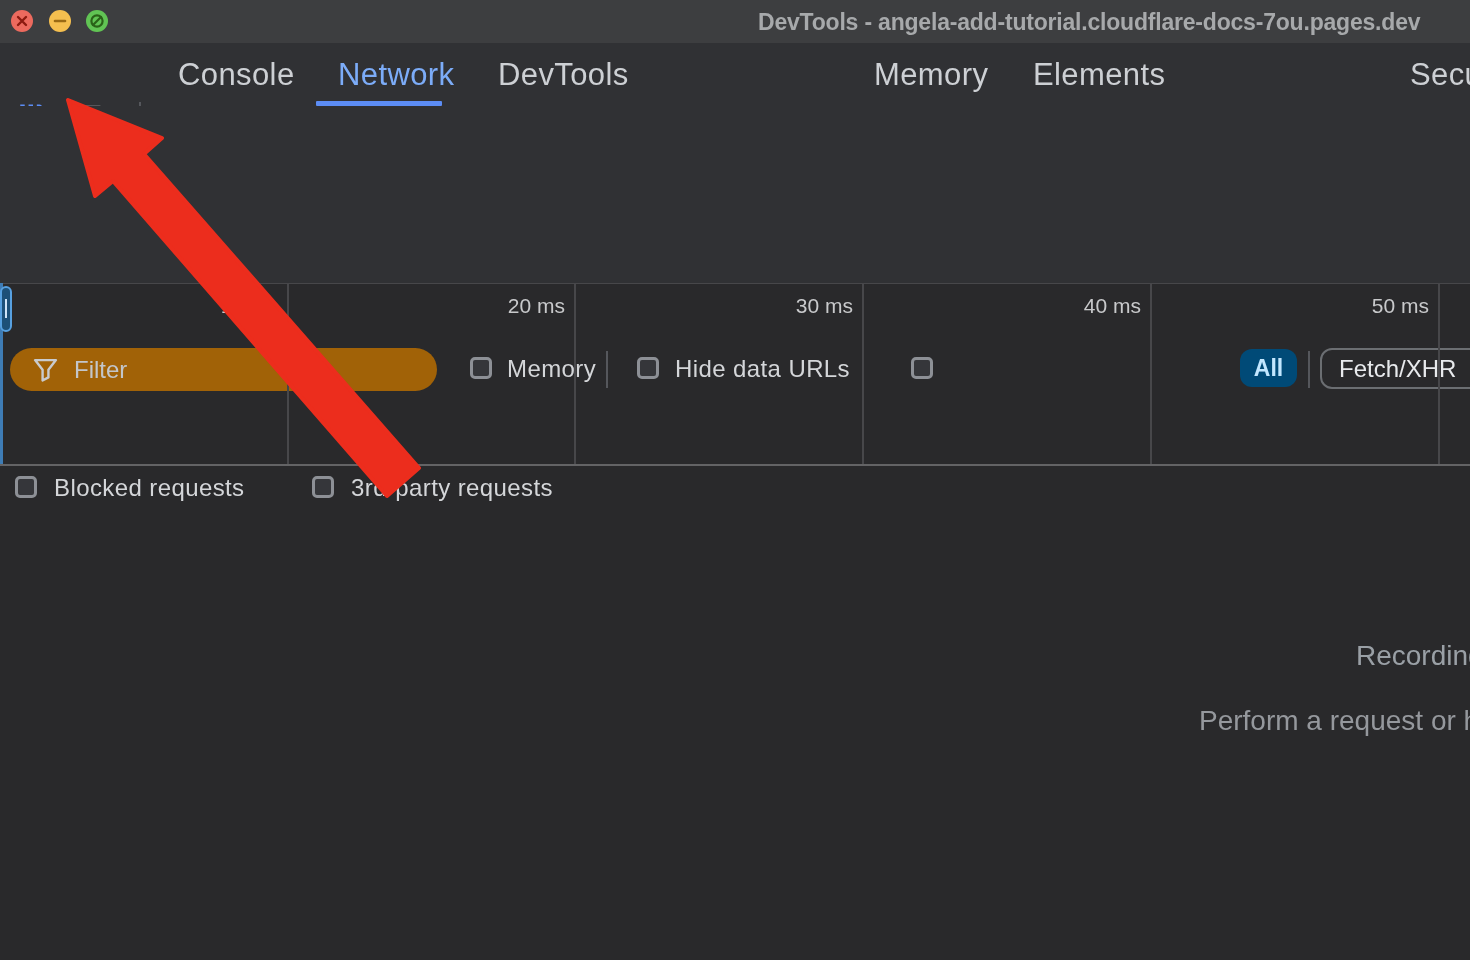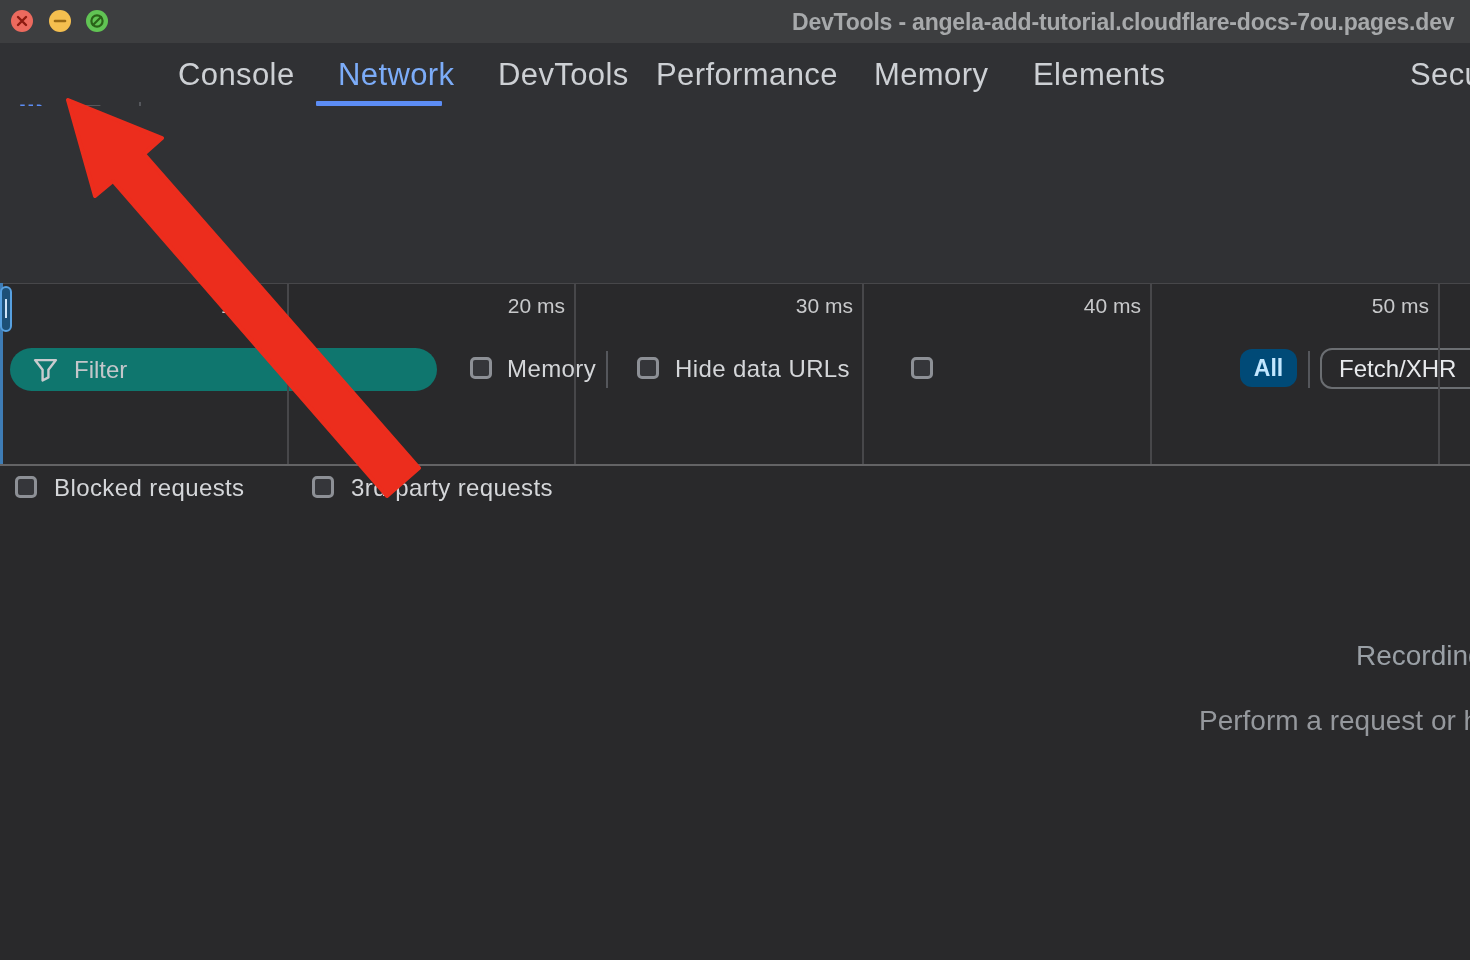--- a/index.html
+++ b/index.html
@@ -9,21 +9,21 @@
     -webkit-font-smoothing:antialiased;
   }
   
   .titlebar{position:absolute;left:0;top:0;width:1470px;height:43px;background:#3d3e40;}
   .traffic{position:absolute;top:10px;width:22px;height:22px;border-radius:50%;}
   .traffic svg{position:absolute;left:0;top:0;}
   .t-close{left:11px;background:#ec6a5e;}
   .t-min{left:49px;background:#f5bf4f;}
   .t-zoom{left:86px;background:#61c454;}
   .window-title{
-    position:absolute;left:792px;top:9px;font-size:23px;font-weight:bold;
+    position:absolute;left:758px;top:9px;font-size:23px;font-weight:bold;
     color:#a7a9ab;white-space:nowrap;letter-spacing:-0.2px;
   }
   
   .tabbar{position:absolute;left:0;top:43px;width:1470px;height:63px;background:#303134;border-bottom:1px solid #252527;}
   .icon-btn{position:absolute;cursor:pointer;}
   .vdiv{position:absolute;width:2px;background:#55575c;}
   .tab{
     position:absolute;top:0;height:63px;line-height:63px;font-size:31px;
     color:#cdd0d4;letter-spacing:0.4px;white-space:nowrap;cursor:pointer;
   }
@@ -33,21 +33,21 @@
   .toolbar{position:absolute;left:0;top:106px;width:1470px;height:63px;background:#303134;}
   .filterrow{position:absolute;left:0;top:169px;width:1470px;height:62px;background:#303134;}
   .optionsrow{position:absolute;left:0;top:231px;width:1470px;height:52px;background:#303134;border-bottom:1px solid #47474a;}
   .tool-label{position:absolute;font-size:24px;color:#d4d6d9;letter-spacing:0.4px;white-space:nowrap;}
   .cb{
     position:absolute;width:22px;height:22px;border-radius:5px;
     background:#35363a;border:3px solid #8d9096;box-sizing:border-box;cursor:pointer;
   }
   .filter-pill{
     position:absolute;left:10px;top:179px;width:427px;height:43px;border-radius:22px;
-    background:#0f766e;display:flex;align-items:center;
+    background:#a16207;display:flex;align-items:center;
   }
   .filter-pill input{
     background:transparent;border:none;outline:none;color:#e4e6e9;
     font-size:24px;font-family:inherit;width:330px;margin-left:14px;
   }
   .filter-pill input::placeholder{color:#c3c6ca;}
   .chip-all{
     position:absolute;left:1240px;top:180px;width:57px;height:38px;border-radius:12px;
     background:#004a77;color:#c2e7ff;font-size:23px;font-weight:bold;
     text-align:center;line-height:38px;cursor:pointer;
@@ -115,21 +115,20 @@
         <path d="M1 24 H14" stroke="#c6c8ca" stroke-width="3"></path>
         <rect x="18.5" y="10.5" width="12" height="17" rx="2.5" fill="#303134" stroke="#c6c8ca" stroke-width="3"></rect>
         <rect x="22.5" y="21.5" width="4" height="2.6" fill="#c6c8ca"></rect>
       </svg>
     </div>
     <div class="vdiv" style="left:139px;top:59px;height:37px;"></div>
 
     <div class="tab" style="left:178px;">Console</div>
     <div class="tab active" style="left:338px;">Network</div>
     <div class="tab" style="left:498px;">DevTools</div>
-    <div class="tab" style="left:656px;">Performance</div>
     <div class="tab" style="left:874px;">Memory</div>
     <div class="tab" style="left:1033px;">Elements</div>
     <div class="tab" style="left:1410px;">Security</div>
   </div>
   <div class="tab-underline"></div>
 
   <div class="toolbar">
     <div class="icon-btn" style="left:15px;top:121px;">
       <svg width="34" height="34" viewBox="0 0 34 34">
         <circle cx="17" cy="17" r="14.4" fill="none" stroke="#e46962" stroke-width="3.2"></circle>

